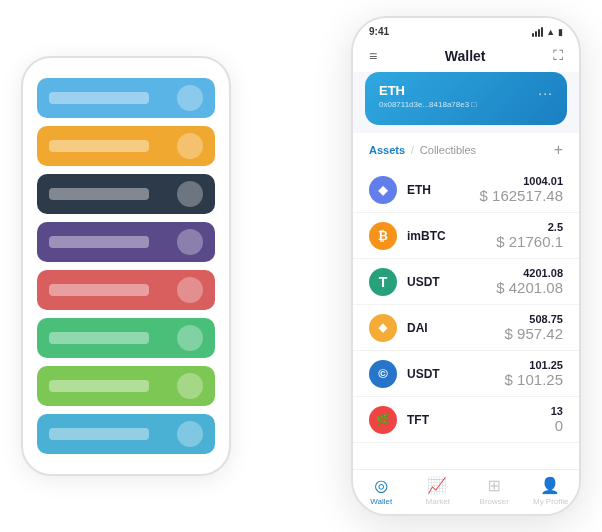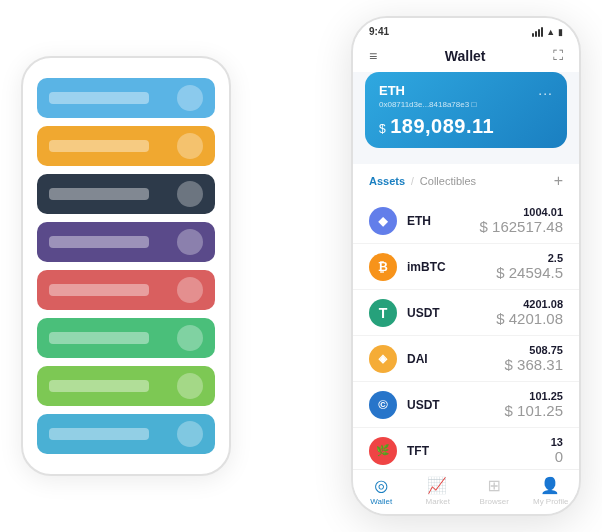--- a/index.html
+++ b/index.html
@@ -170,21 +170,20 @@
     }
 
     
     .assets-header {
       background: #ffffff;
       padding: 8px 16px;
       display: flex;
       justify-content: space-between;
       align-items: center;
       flex-shrink: 0;
-      margin-top: 8px;
     }
 
     .assets-tabs { display: flex; gap: 6px; align-items: center; }
     .assets-tab-active {
       font-size: 11px;
       font-weight: 600;
       color: #1a7fc1;
     }
     .assets-tab-sep { font-size: 10px; color: #ccc; }
     .assets-tab-inactive { font-size: 11px; color: #999; }
@@ -316,23 +315,20 @@
     </div>
 
     <div class="eth-card">
       <div class="eth-card-header">
         <span class="eth-card-title">ETH</span>
         <span class="eth-card-more">...</span>
       </div>
       <div class="eth-card-address">
         <span>0x08711d3e...8418a78e3 □</span>
       </div>
-      <div class="eth-card-amount">
-        <span class="eth-card-currency">$</span><span>189,089.11</span>
-      </div>
     </div>
 
     <div class="assets-header">
       <div class="assets-tabs">
         <span class="assets-tab-active">Assets</span>
         <span class="assets-tab-sep">/</span>
         <span class="assets-tab-inactive">Collectibles</span>
       </div>
       <span class="assets-add">+</span>
     </div>
@@ -346,39 +342,39 @@
           <div class="asset-main-amount">1004.01</div>
           <div class="asset-usd-amount">$ 162517.48</div>
         </div>
       </div>
 
       <div class="asset-row">
         <div class="asset-icon" style="background:#f7931a;">₿</div>
         <span class="asset-name">imBTC</span>
         <div class="asset-amounts">
           <div class="asset-main-amount">2.5</div>
-          <div class="asset-usd-amount">$ 24594.5</div>
+          <div class="asset-usd-amount">$ 21760.1</div>
         </div>
       </div>
 
       <div class="asset-row">
         <div class="asset-icon" style="background:#26a17b; font-size:14px;">T</div>
         <span class="asset-name">USDT</span>
         <div class="asset-amounts">
           <div class="asset-main-amount">4201.08</div>
           <div class="asset-usd-amount">$ 4201.08</div>
         </div>
       </div>
 
       <div class="asset-row">
         <div class="asset-icon" style="background:#f5ac37; font-size:11px;">◈</div>
         <span class="asset-name">DAI</span>
         <div class="asset-amounts">
           <div class="asset-main-amount">508.75</div>
-          <div class="asset-usd-amount">$ 368.31</div>
+          <div class="asset-usd-amount">$ 957.42</div>
         </div>
       </div>
 
       <div class="asset-row">
         <div class="asset-icon" style="background:#2775ca; font-size:13px;">©</div>
         <span class="asset-name">USDT</span>
         <div class="asset-amounts">
           <div class="asset-main-amount">101.25</div>
           <div class="asset-usd-amount">$ 101.25</div>
         </div>

